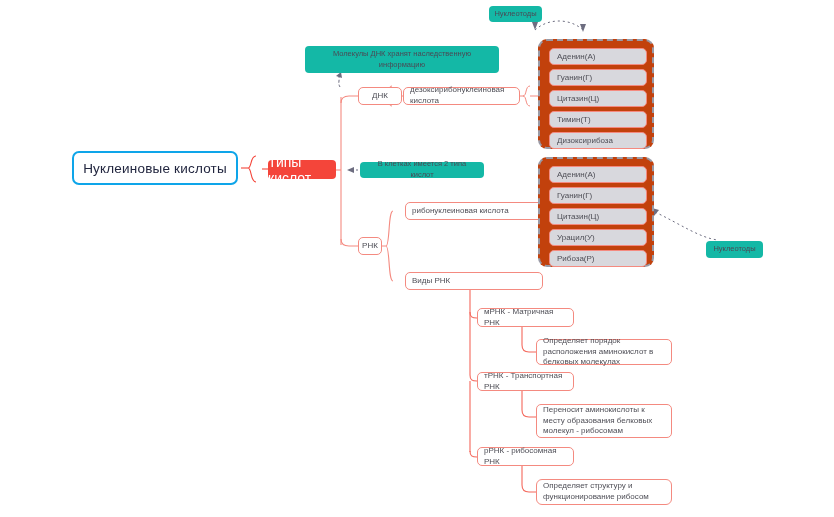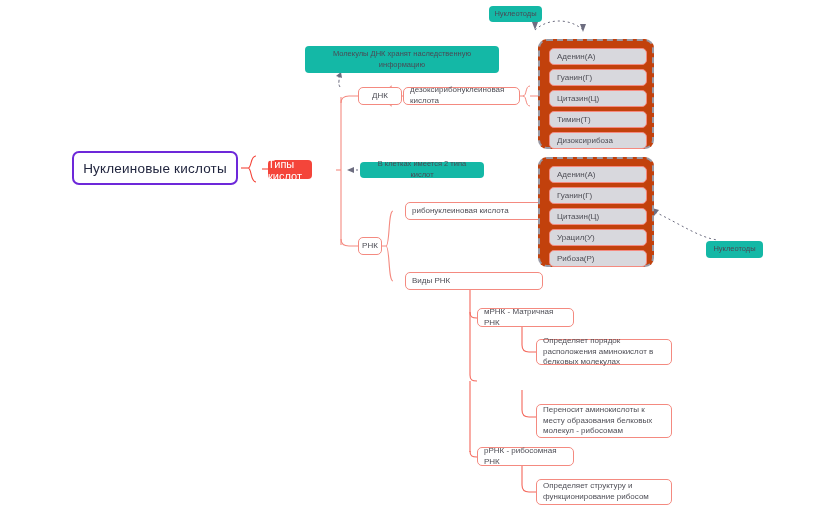--- a/index.html
+++ b/index.html
@@ -12,31 +12,31 @@
     -webkit-font-smoothing:antialiased;
   }
   #canvas{position:absolute;left:0;top:0;width:834px;height:517px;}
   svg.lines{position:absolute;left:0;top:0;width:834px;height:517px;pointer-events:none;}
 
   .node{position:absolute;box-sizing:border-box;}
 
   
   .root{
     left:72px;top:151px;width:166px;height:34px;
-    border:2px solid #6d28d9;border-radius:7px;background:#fff;
+    border:2px solid #0ea5e9;border-radius:7px;background:#fff;
     display:flex;align-items:center;justify-content:center;
     font-size:13.5px;color:#22263f;letter-spacing:.2px;
   }
 
   
   .redfill{
-    left:268px;top:160px;width:44px;height:19px;
+    left:268px;top:160px;width:68px;height:19px;
     background:#f4453a;border-radius:4px;
     display:flex;align-items:center;justify-content:center;
-    font-size:11px;color:#ffffff;
+    font-size:14px;color:#ffffff;
   }
 
   
   .rbox{
     border:1px solid #f48a80;border-radius:5px;background:#fff;
     color:#4e4e56;font-size:8px;
     display:flex;align-items:center;
     padding:0 6px;box-sizing:border-box;
     line-height:1.35;
   }
@@ -208,24 +208,27 @@
     <span>Виды РНК</span>
   </div>
 
   <div class="node rbox" style="left:477px;top:308px;width:97px;height:19px;">
     <span>мРНК - Матричная РНК</span>
   </div>
   <div class="node rbox multiline" style="left:536px;top:339px;width:136px;height:26px;">
     <span>Определяет порядок расположения аминокислот в белковых молекулах</span>
   </div>
 
+  <div class="node rbox" style="left:477px;top:372px;width:97px;height:19px;">
+    <span>тРНК - Транспортная РНК</span>
+  </div>
   <div class="node rbox multiline" style="left:536px;top:404px;width:136px;height:34px;">
     <span>Переносит аминокислоты к месту образования белковых молекул - рибосомам</span>
   </div>
 
   <div class="node rbox" style="left:477px;top:447px;width:97px;height:19px;">
     <span>рРНК - рибосомная РНК</span>
   </div>
-  <div class="node rbox multiline" style="left:536px;top:479px;width:136px;height:26px;">
+  <div class="node rbox multiline" style="left:536px;top:479px;width:136px;height:26px;border-radius:6px;">
     <span>Определяет структуру и функционирование рибосом</span>
   </div>
 
 </div>
 
 </body></html>

